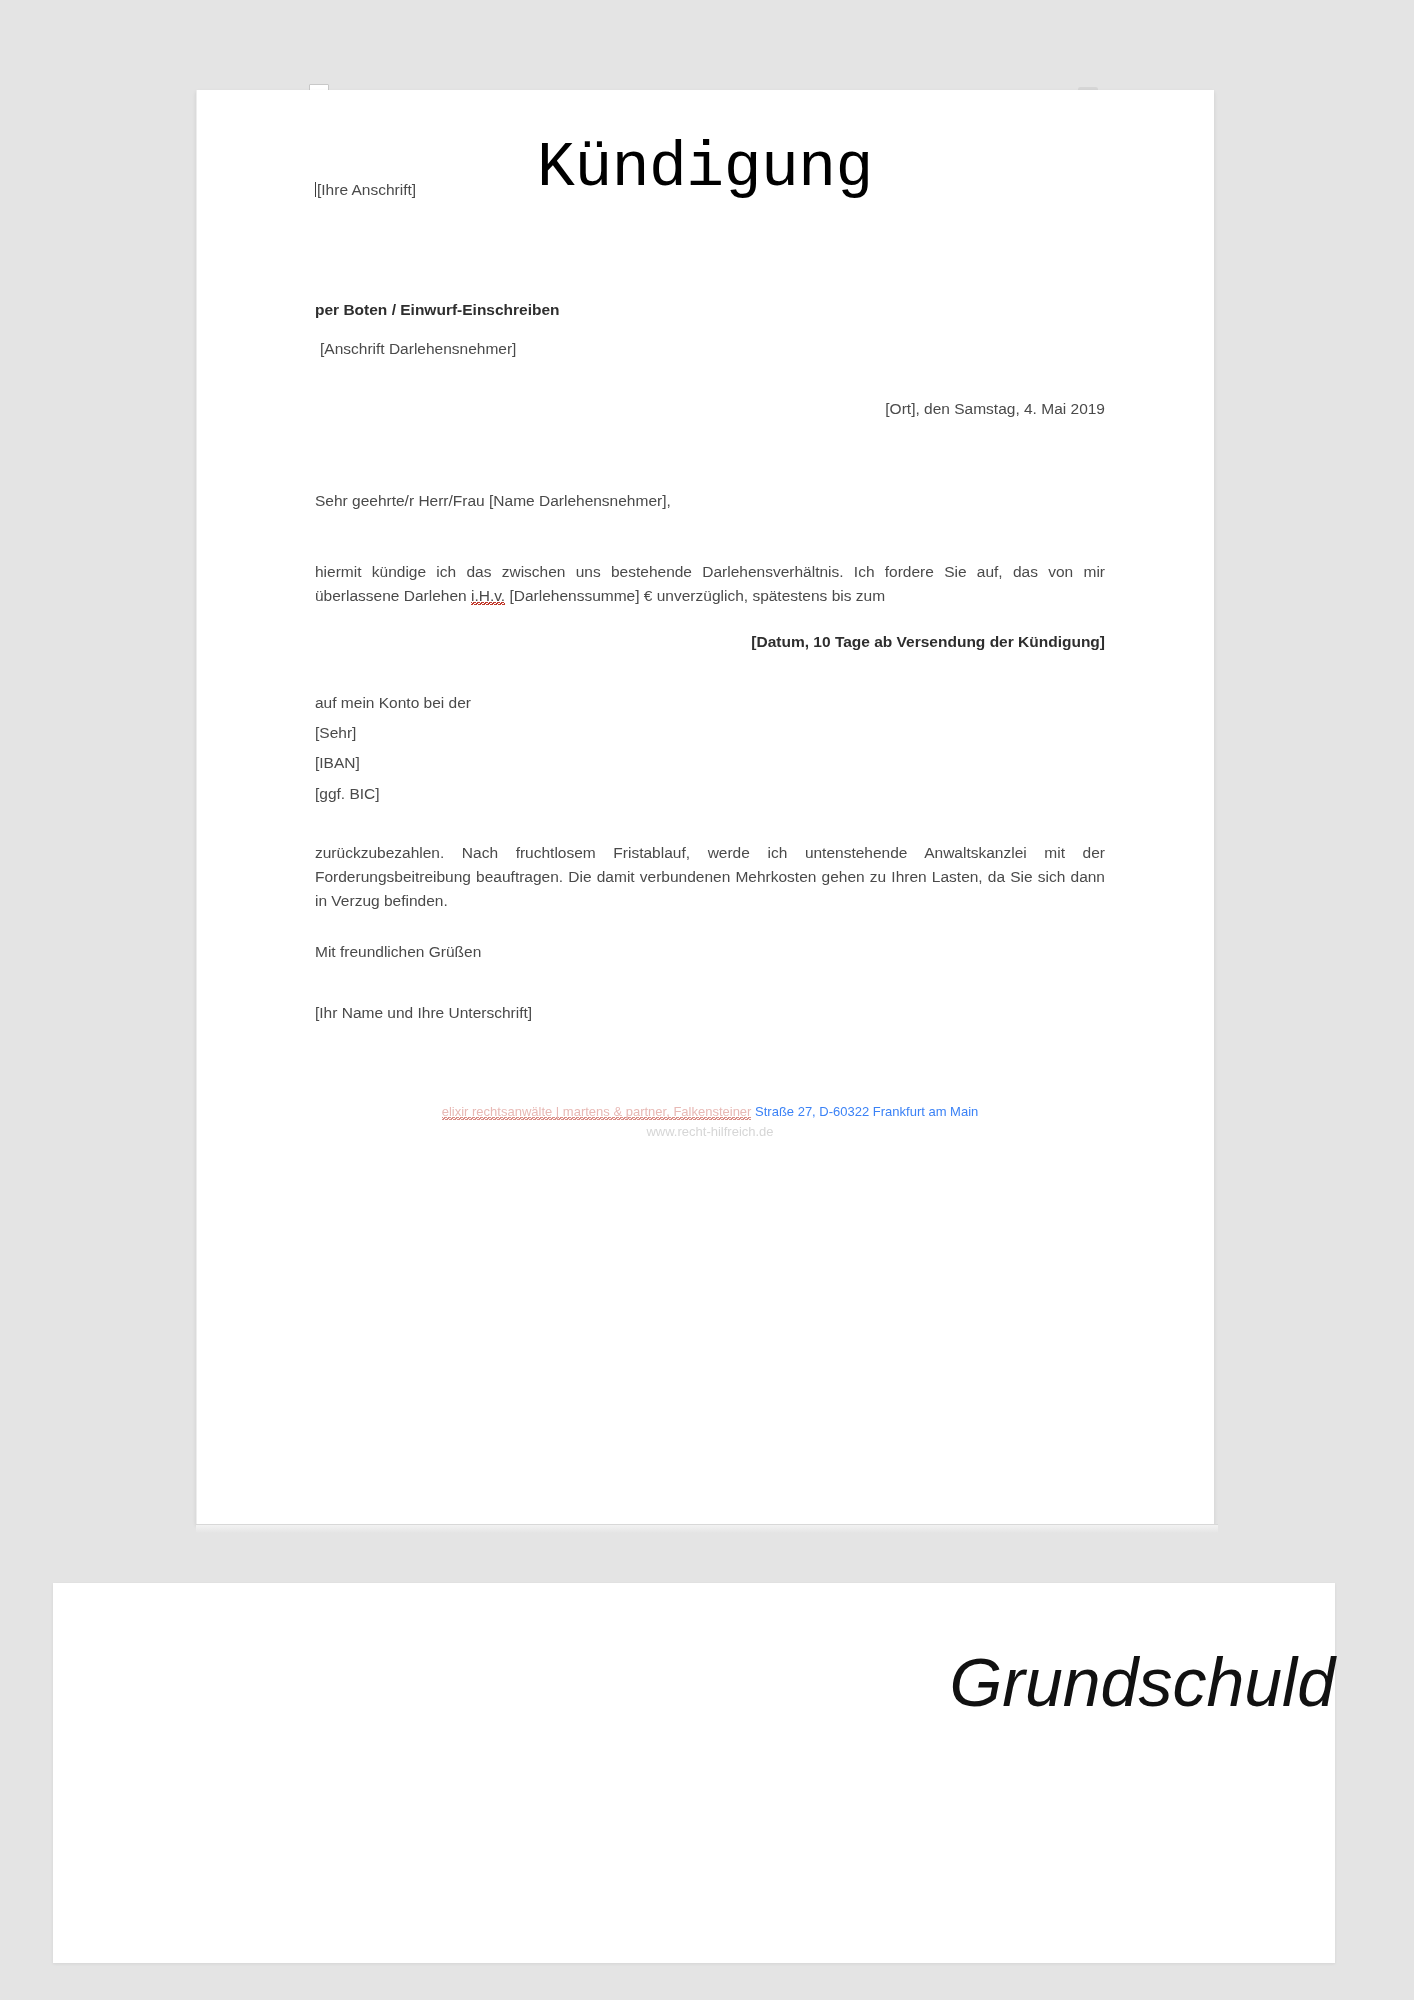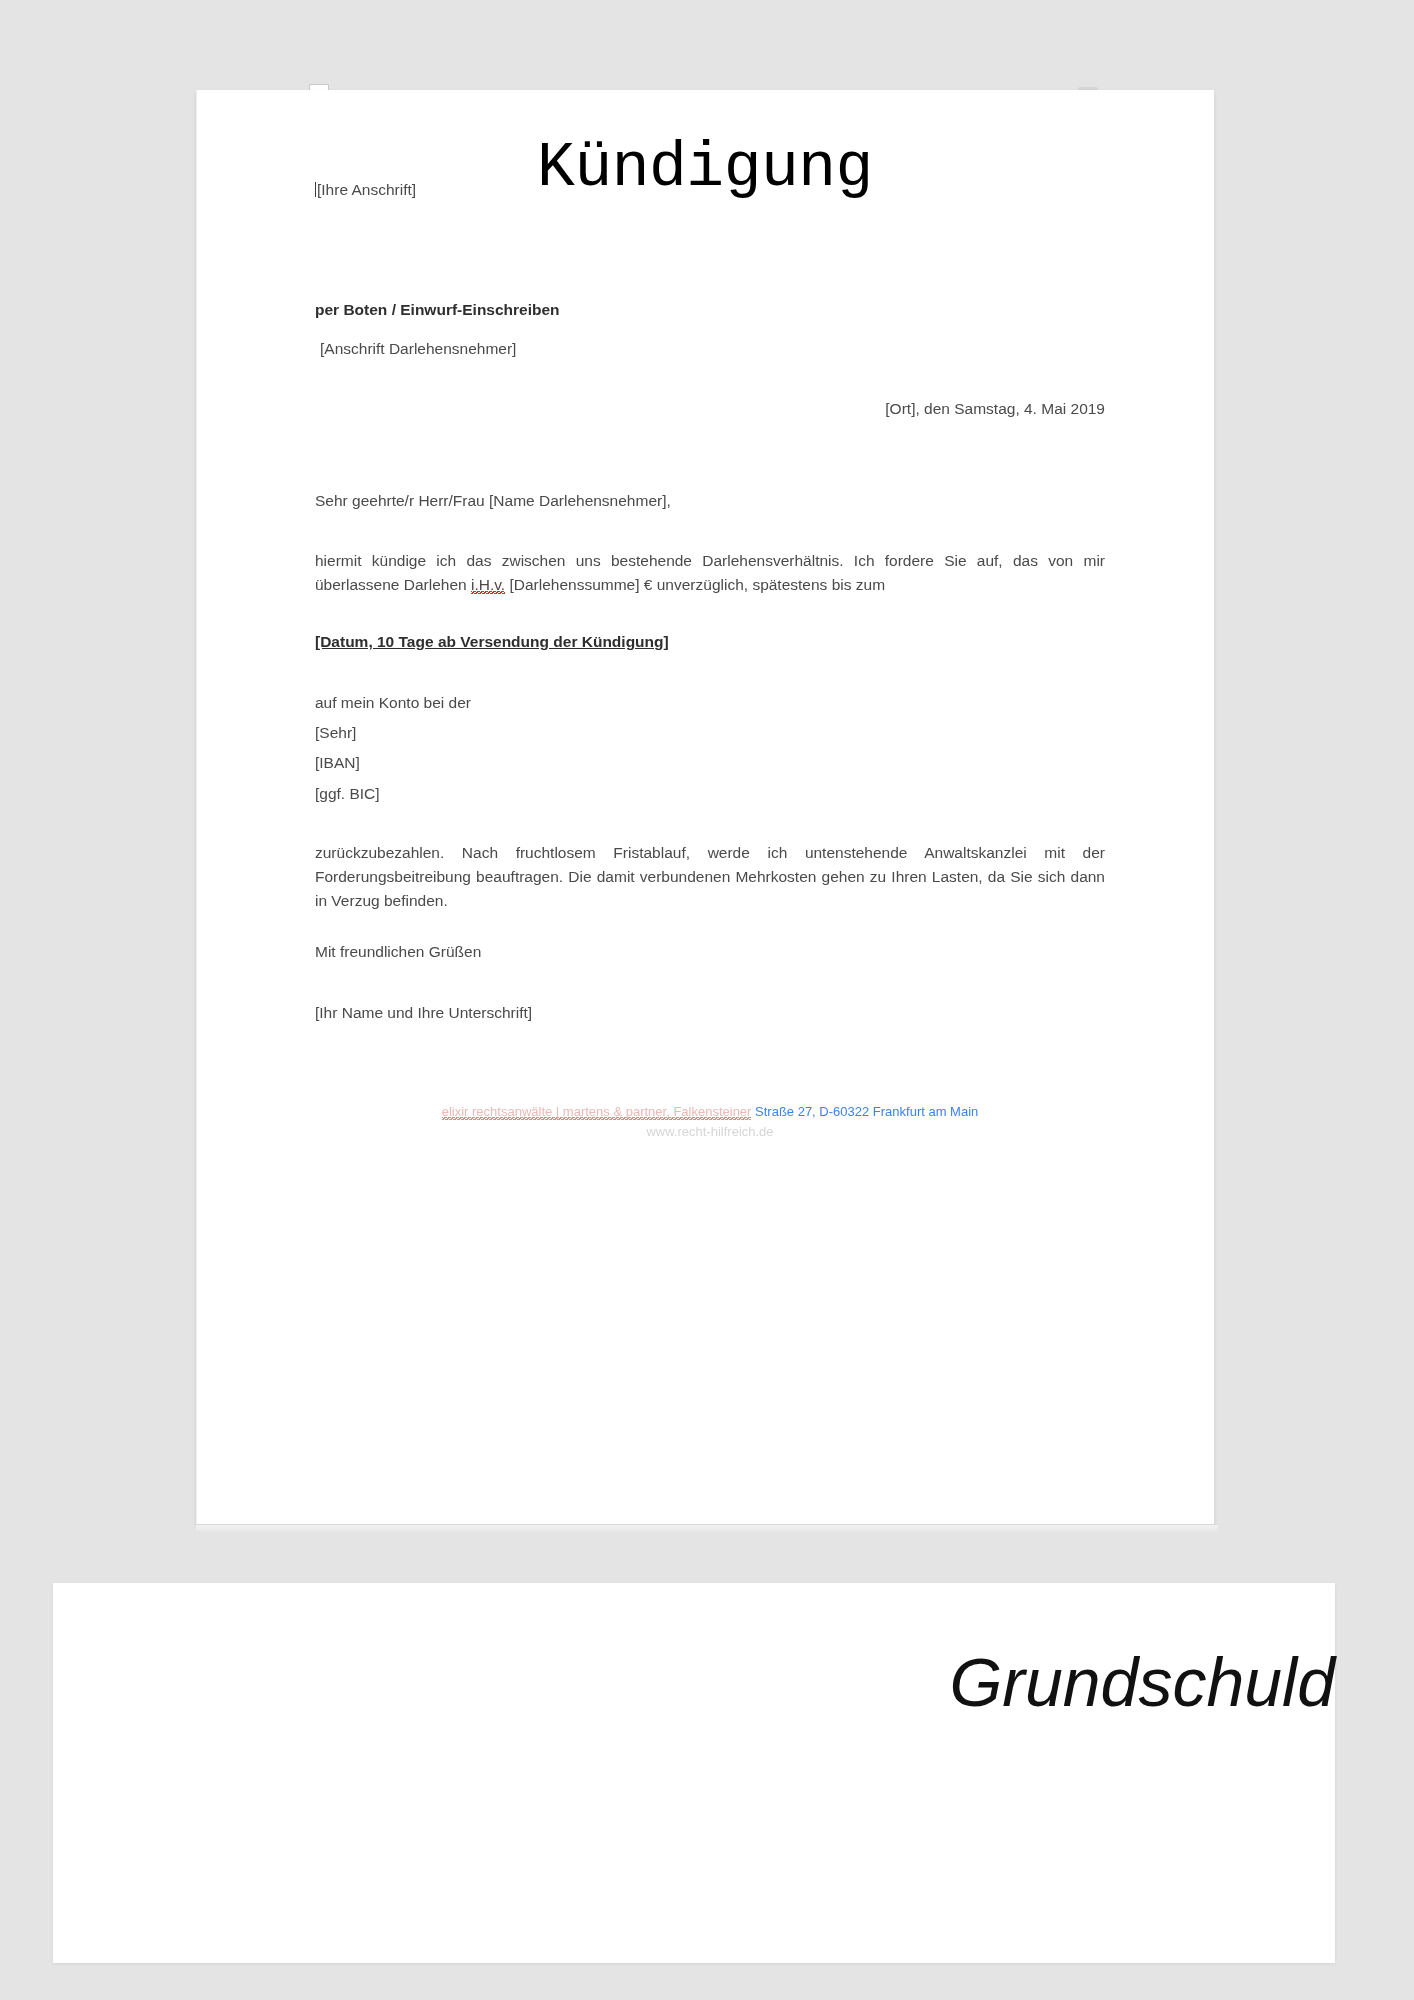--- a/index.html
+++ b/index.html
@@ -99,21 +99,21 @@
     color: #4a4a4a;
   }
 
   .line {
     font-size: 15.5px;
     line-height: 1.55;
     color: #4a4a4a;
     font-family: "Liberation Sans", sans-serif;
   }
   .line.bold { font-weight: bold; color: #2e2e2e; }
-  .line.center { text-align: left; text-decoration: underline; }
+  .line.center { text-align: right; }
   .line.right  { text-align: right; }
   .line.justify { text-align: justify; }
 
   
   .addr-block {
     position: absolute;
     left: 0px;
     top: 88px;
     white-space: nowrap;
   }
@@ -123,21 +123,21 @@
     height: 15px;
     background: #3a3a3a;
     vertical-align: -2px;
     margin-right: 1px;
   }
 
   .pos-botenline   { position: absolute; left: 0px;  top: 208px; }
   .pos-anschrift2  { position: absolute; left: 5px;  top: 247px; }
   .pos-datum       { position: absolute; left: 0px;  top: 307px; width: 790px; }
   .pos-anrede      { position: absolute; left: 0px;  top: 399px; }
-  .pos-para1       { position: absolute; left: 0px;  top: 459px; width: 790px; }
+  .pos-para1       { position: absolute; left: 0px;  top: 470px; width: 790px; }
   .pos-frist       { position: absolute; left: 0px;  top: 540px; width: 790px; }
   .pos-konto       { position: absolute; left: 0px;  top: 601px; }
   .pos-bank        { position: absolute; left: 0px;  top: 631px; }
   .pos-iban        { position: absolute; left: 0px;  top: 661px; }
   .pos-bic         { position: absolute; left: 0px;  top: 692px; }
   .pos-para2       { position: absolute; left: 0px;  top: 751px; width: 790px; }
   .pos-gruss       { position: absolute; left: 0px;  top: 850px; }
   .pos-signature   { position: absolute; left: 0px;  top: 911px; }
 
   

